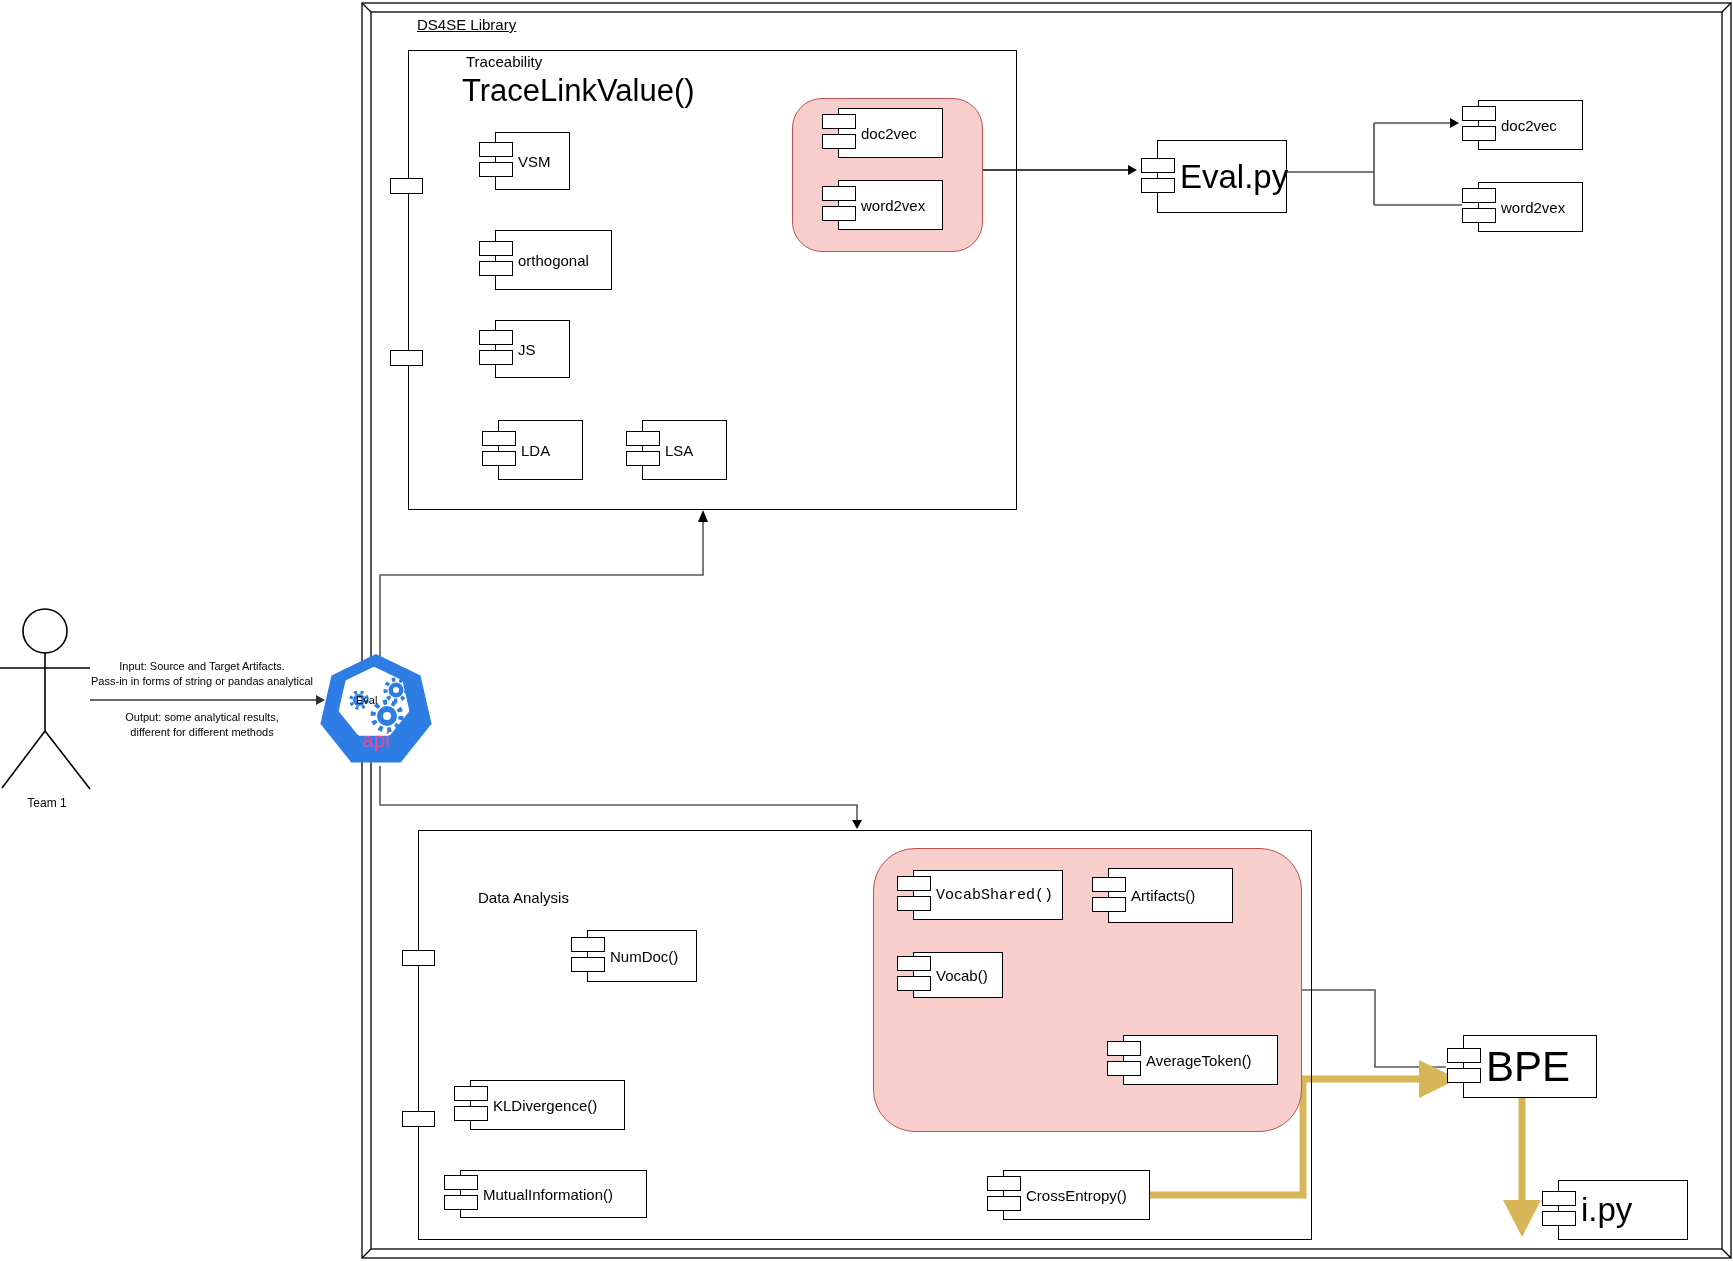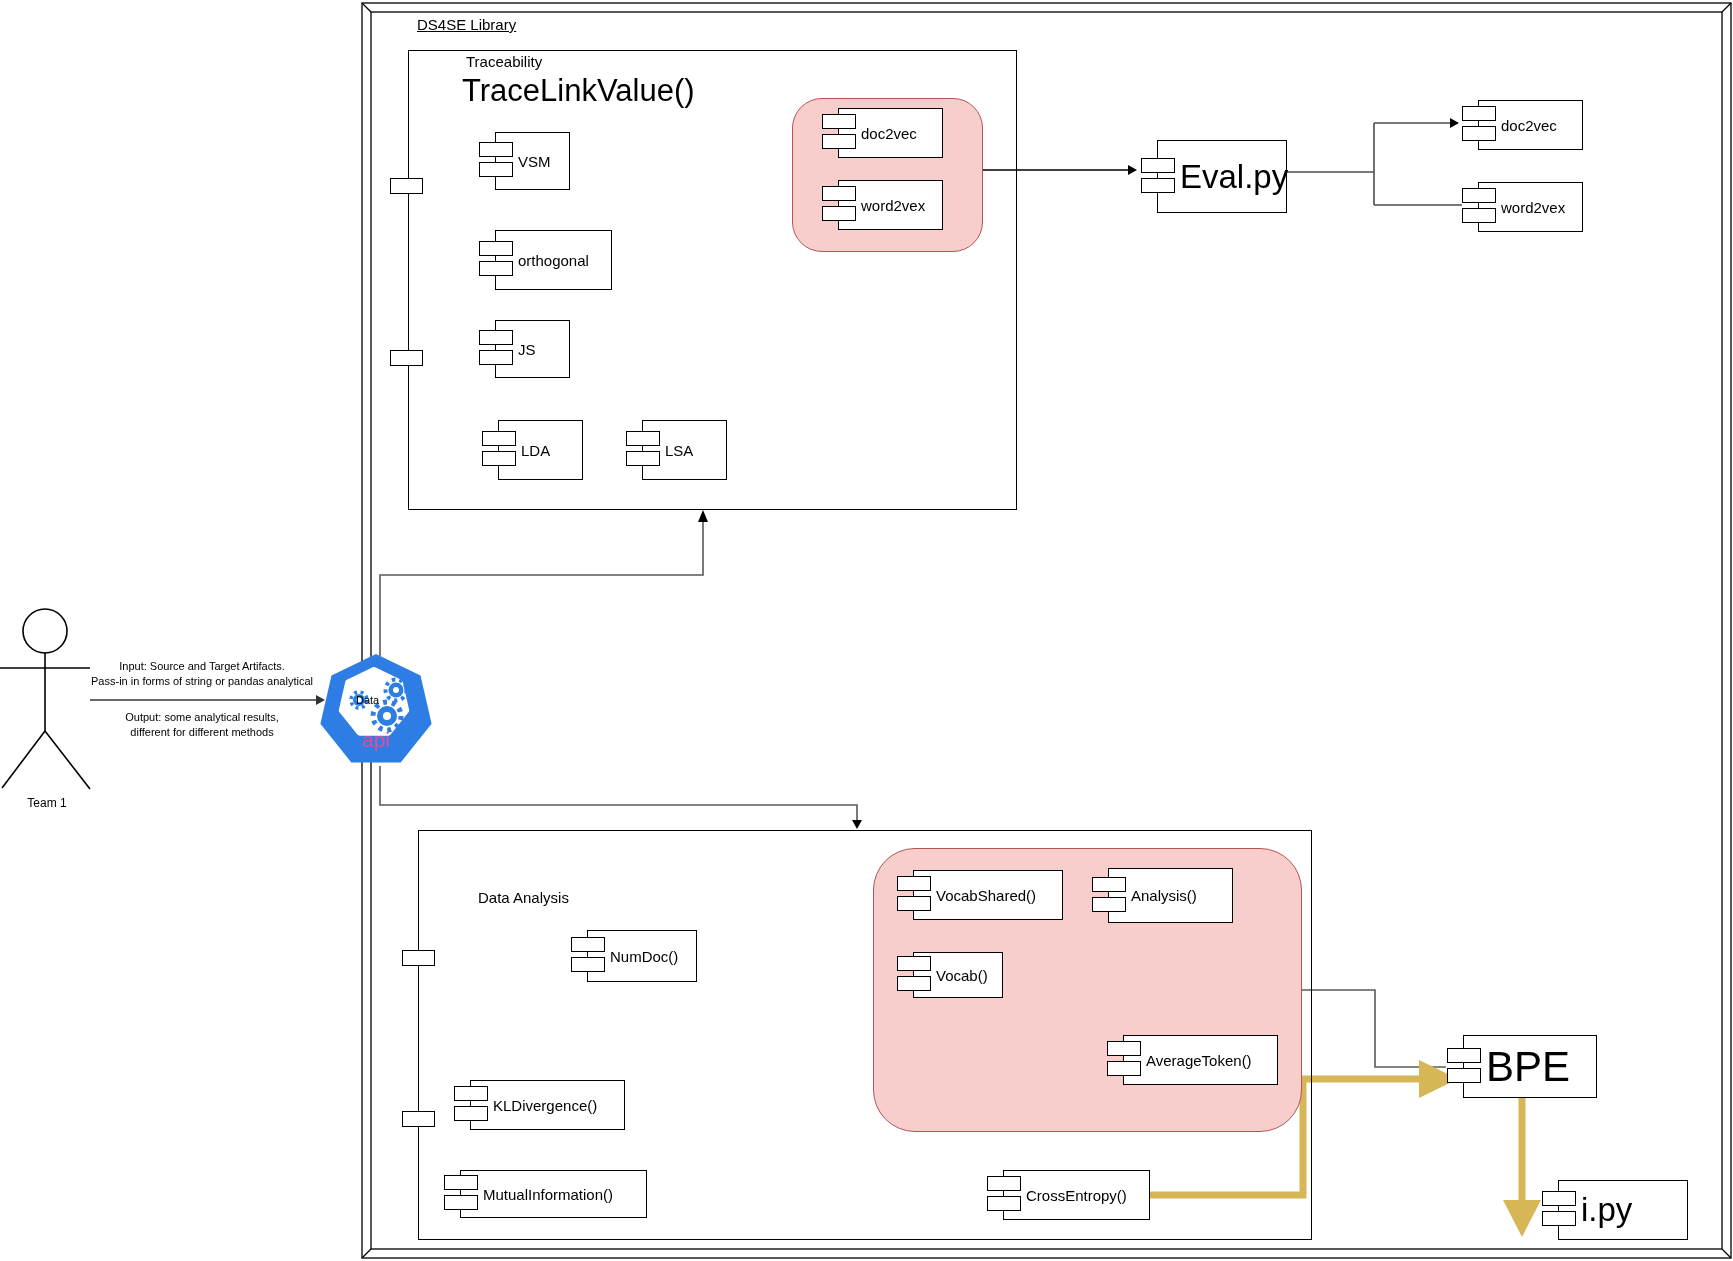--- a/index.html
+++ b/index.html
@@ -167,21 +167,21 @@
   <div class="anno" style="left:76px; top:659px; width:252px;">
     <div>Input: Source and Target Artifacts.</div>
     <div>Pass-in in forms of string or pandas analytical</div>
   </div>
   <div class="anno" style="left:76px; top:710px; width:252px;">
     <div>Output: some analytical results,</div>
     <div>different for different methods</div>
   </div>
   <div class="team" style="left:15px; top:796px; width:64px;">Team 1</div>
 
-  <div class="api-badge" style="left:356px; top:694px;">Data</div>
+  <div class="api-badge" style="left:356px; top:694px;">Eval</div>
   <div class="api-label" style="left:350px; top:728px; width:52px;">api</div>
 
   <div class="box" style="left:418px; top:830px; width:894px; height:410px;"></div>
   <div class="lbl title15" style="left:438px; top:889px;">Data Analysis</div>
   <div class="port" style="left:402px; top:950px;"></div>
   <div class="port" style="left:402px; top:1111px;"></div>
 
   <div class="comp" style="left:587px; top:930px; width:110px; height:52px;">
     <span class="tab t1"></span>
     <span class="tab t2"></span>
@@ -197,29 +197,29 @@
     <span class="tab t2"></span>
     <span>MutualInformation()</span>
   </div>
   <div class="comp" style="left:1003px; top:1170px; width:147px; height:50px;">
     <span class="tab t1"></span>
     <span class="tab t2"></span>
     <span>CrossEntropy()</span>
   </div>
 
   <div class="pink" style="left:873px; top:848px; width:429px; height:284px; border-radius:42px;"></div>
-  <div class="comp" style="left:913px; top:870px; width:150px; height:50px;">
+  <div class="comp" style="left:913px; top:870px; width:150px; height:50px;font-family:Liberation Mono, monospace;">
     <span class="tab t1"></span>
     <span class="tab t2"></span>
     <span>VocabShared()</span>
   </div>
   <div class="comp" style="left:1108px; top:868px; width:125px; height:55px;">
     <span class="tab t1"></span>
     <span class="tab t2"></span>
-    <span>Analysis()</span>
+    <span>Artifacts()</span>
   </div>
   <div class="comp" style="left:913px; top:952px; width:90px; height:46px;">
     <span class="tab t1"></span>
     <span class="tab t2"></span>
     <span>Vocab()</span>
   </div>
   <div class="comp" style="left:1123px; top:1035px; width:155px; height:50px;">
     <span class="tab t1"></span>
     <span class="tab t2"></span>
     <span>AverageToken()</span>

